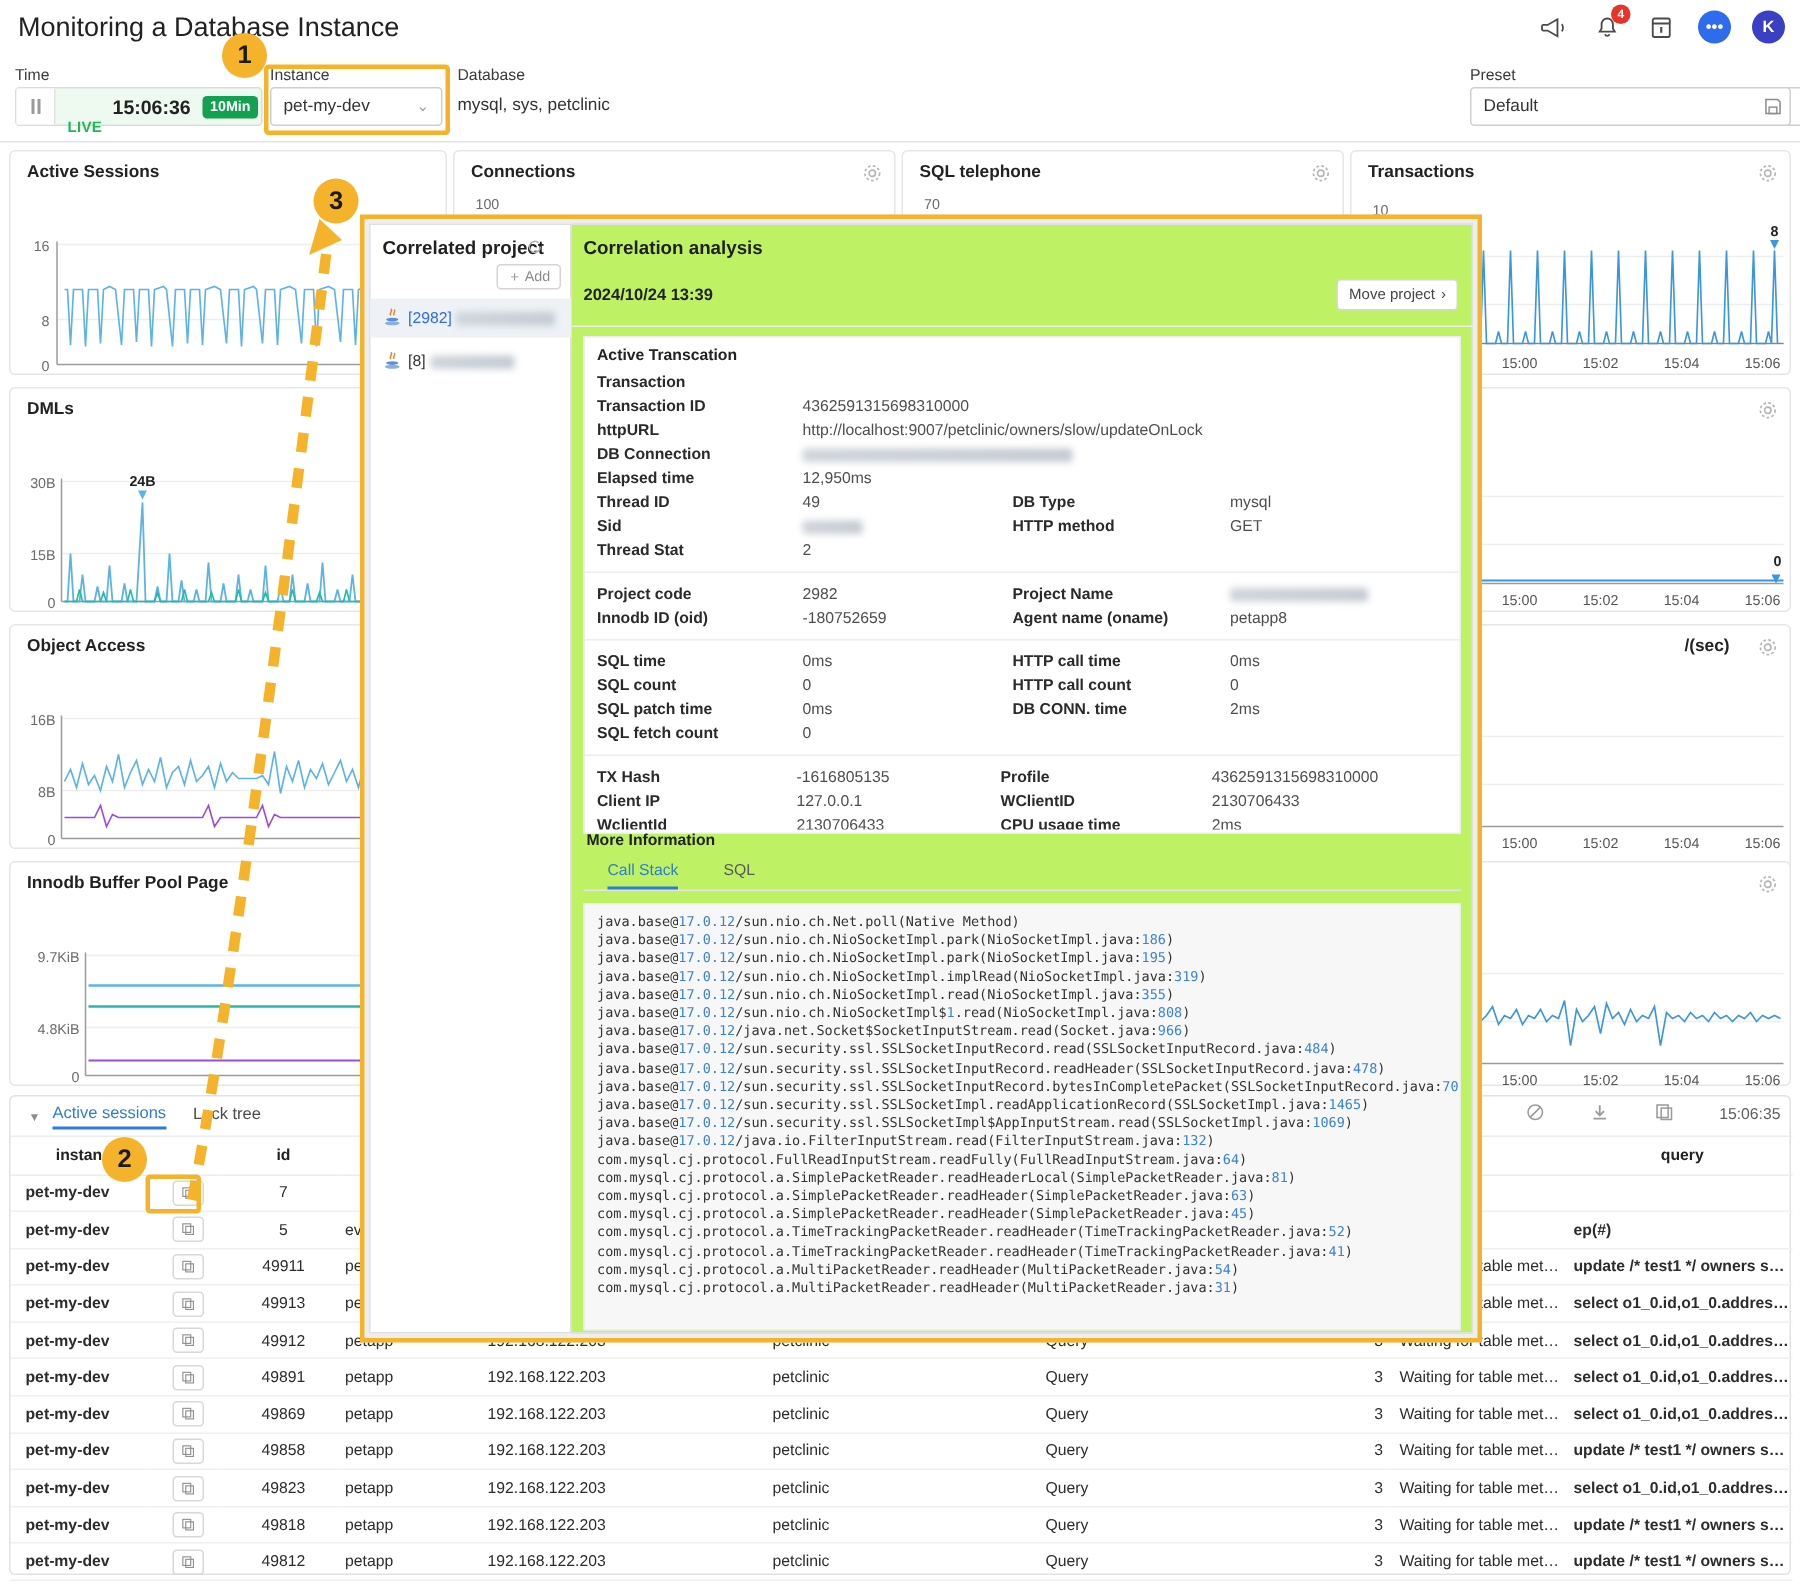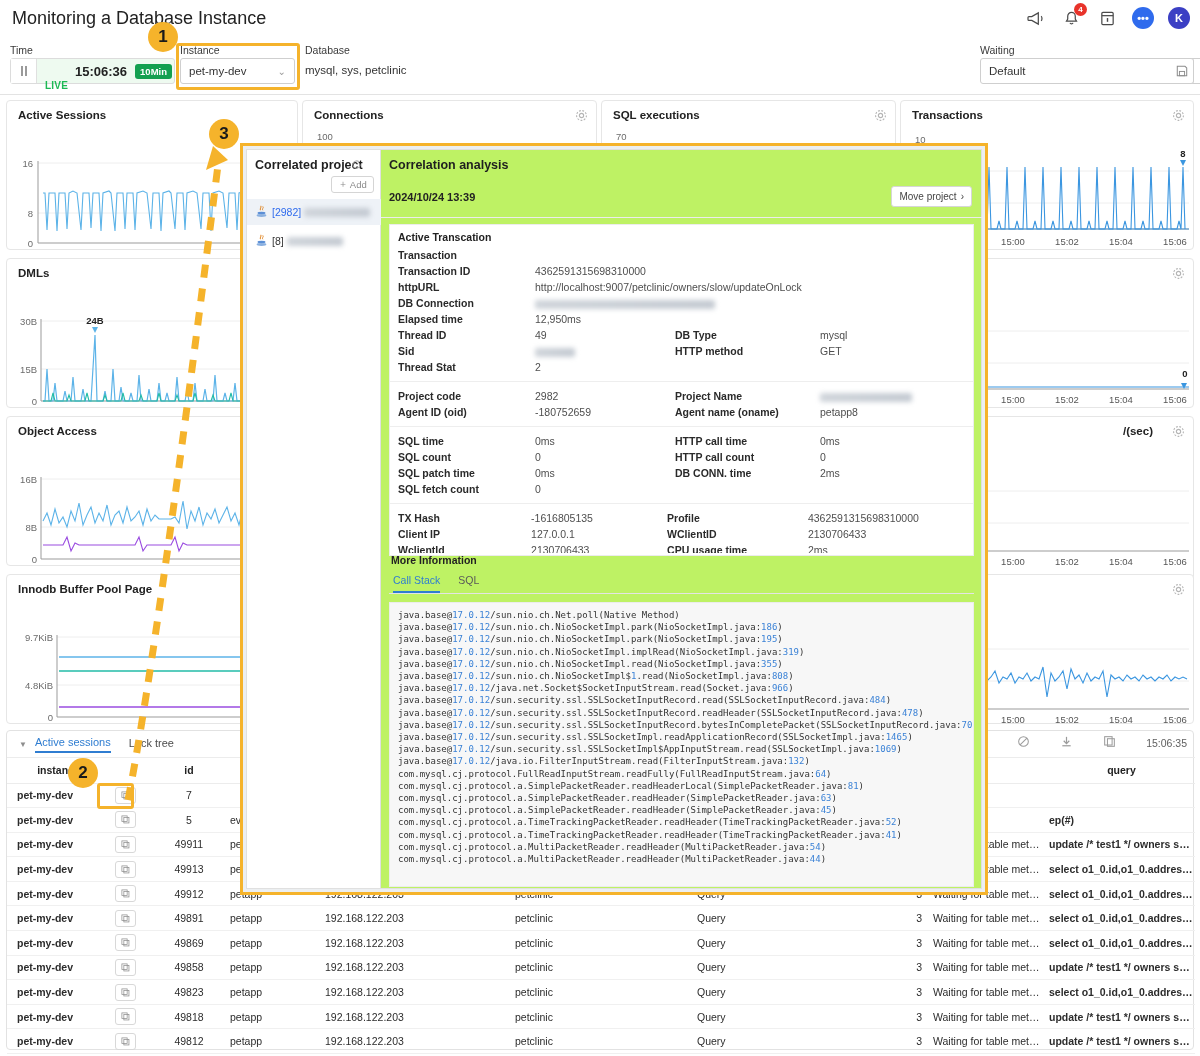--- a/index.html
+++ b/index.html
@@ -70,21 +70,21 @@
   .sec + .sec { border-top:1px solid #eee; }
   .drow { display:flex; height:16px; line-height:16px; }
   .dk { width:145px; padding-left:8px; font-size:10.5px; font-weight:bold; color:#2a2a2a; }
   .dv { width:140px; font-size:10.5px; color:#4e4e4e; }
   .dk2 { width:145px; font-size:10.5px; font-weight:bold; color:#2a2a2a; }
   .sect-title { padding-left:8px; font-size:10.5px; font-weight:bold; margin-bottom:4px; }
 
   .moreinfo { position:absolute; left:8px; top:404px; width:585px; }
   .mi-title { font-size:10.5px; font-weight:bold; padding-left:2px; }
   .tabs { display:flex; gap:18px; margin-top:8px; border-bottom:1px solid #e4e4e4; padding-left:4px; }
-  .tab { font-size:10.5px; color:#5a5a5a; padding-bottom:5px; }
+  .tab { font-size:10.5px; color:#5a5a5a; padding-bottom:5px;margin-left:12px; }
   .tab.on { color:#2f7dd1; border-bottom:2px solid #2f7dd1; }
   .stack { margin-top:8px; height:285px; background:#f7f7f7; border:1px solid #ececec; padding:6px 8px;
            font-family:"DejaVu Sans Mono", monospace; font-size:9px; line-height:12.2px; color:#333; overflow:hidden; white-space:pre-wrap;}
   .ver { color:#3b82d6; }
 
   
   .tbl-wrap { position:absolute; left:6px; top:730px; width:1188px; height:320px; background:#fff; border:1px solid #e2e2e2; border-radius:4px;}
   .tbl-tabs { position:absolute; left:0; top:0; width:1188px; height:27px; border-bottom:1px solid #ececec; display:flex; align-items:center; }
   .caret { margin:0 8px 0 12px; color:#8e8e8e; font-size:8px; }
   .ttab { font-size:11px; color:#4c4c4c; margin-right:18px; padding-bottom:3px; }
@@ -155,21 +155,21 @@
 
   <div class="fl" style="left:180px; top:44px;">Instance</div>
   <div class="sel" style="left:180px; top:58px; width:115px;">
     <span>pet-my-dev</span>
     <span class="chev">⌄</span>
   </div>
 
   <div class="fl" style="left:305px; top:44px;">Database</div>
   <div style="position:absolute; left:305px; top:64px; font-size:11.5px; color:#333;">mysql, sys, petclinic</div>
 
-  <div class="fl" style="left:980px; top:44px;">Waiting</div>
+  <div class="fl" style="left:980px; top:44px;">Preset</div>
   <div class="sel" style="left:980px; top:58px; width:225px;">
     <span>Default</span>
     <span class="chev">⌄</span>
   </div>
   <div style="position:absolute; left:1170px; top:58px; width:24px; height:26px; border:1px solid #cfcfcf; border-left:none; border-radius:0 3px 3px 0; display:flex; align-items:center; justify-content:center; background:#fff;">
     <svg width="12" height="12" viewBox="0 0 14 14">
         <path d="M1.5 1.5h9l2 2v9h-11z" fill="none" stroke="#8c8c8c" stroke-width="1.2"></path>
         <rect x="4" y="7.5" width="6" height="5" fill="none" stroke="#8c8c8c" stroke-width="1.1"></rect>
       </svg>
   </div>
@@ -261,21 +261,21 @@
     <div class="gear">
       <svg width="13" height="13" viewBox="0 0 14 14">
           <circle cx="7" cy="7" r="2.3" fill="none" stroke="#b5b5b5" stroke-width="1.2"></circle>
           <circle cx="7" cy="7" r="5.3" fill="none" stroke="#b5b5b5" stroke-width="1.2" stroke-dasharray="2 1.6"></circle>
         </svg>
     </div>
     <div style="position:absolute; left:14px; top:30px; font-size:9.5px; color:#6b6b6b;">100</div>
   </div>
 
   <div class="card" style="left:601px; top:100px; width:295px; height:150px;">
-    <div class="card-title">SQL executions</div>
+    <div class="card-title">SQL telephone</div>
     <div class="gear">
       <svg width="13" height="13" viewBox="0 0 14 14">
           <circle cx="7" cy="7" r="2.3" fill="none" stroke="#b5b5b5" stroke-width="1.2"></circle>
           <circle cx="7" cy="7" r="5.3" fill="none" stroke="#b5b5b5" stroke-width="1.2" stroke-dasharray="2 1.6"></circle>
         </svg>
     </div>
     <div style="position:absolute; left:14px; top:30px; font-size:9.5px; color:#6b6b6b;">70</div>
   </div>
 
   <div class="card" style="left:900px; top:100px; width:294px; height:150px;">
@@ -719,21 +719,21 @@
       </div>
 
       <div class="sec">
         <div class="drow">
             <span class="dk">Project code</span>
             <span class="dv">2982</span>
             <span class="dk2">Project Name</span>
             <span class="dv"><span class="blur" style="width:92px;"></span></span>
           </div>
         <div class="drow">
-            <span class="dk">Agent ID (oid)</span>
+            <span class="dk">Innodb ID (oid)</span>
             <span class="dv">-180752659</span>
             <span class="dk2">Agent name (oname)</span>
             <span class="dv">petapp8</span>
           </div>
       </div>
 
       <div class="sec">
         <div class="drow">
             <span class="dk">SQL time</span>
             <span class="dv">0ms</span>
@@ -799,21 +799,21 @@
 java.base@<span class="ver">17.0.12</span>/sun.security.ssl.SSLSocketImpl.readApplicationRecord(SSLSocketImpl.java:<span class="ver">1465</span>)
 java.base@<span class="ver">17.0.12</span>/sun.security.ssl.SSLSocketImpl$AppInputStream.read(SSLSocketImpl.java:<span class="ver">1069</span>)
 java.base@<span class="ver">17.0.12</span>/java.io.FilterInputStream.read(FilterInputStream.java:<span class="ver">132</span>)
 com.mysql.cj.protocol.FullReadInputStream.readFully(FullReadInputStream.java:<span class="ver">64</span>)
 com.mysql.cj.protocol.a.SimplePacketReader.readHeaderLocal(SimplePacketReader.java:<span class="ver">81</span>)
 com.mysql.cj.protocol.a.SimplePacketReader.readHeader(SimplePacketReader.java:<span class="ver">63</span>)
 com.mysql.cj.protocol.a.SimplePacketReader.readHeader(SimplePacketReader.java:<span class="ver">45</span>)
 com.mysql.cj.protocol.a.TimeTrackingPacketReader.readHeader(TimeTrackingPacketReader.java:<span class="ver">52</span>)
 com.mysql.cj.protocol.a.TimeTrackingPacketReader.readHeader(TimeTrackingPacketReader.java:<span class="ver">41</span>)
 com.mysql.cj.protocol.a.MultiPacketReader.readHeader(MultiPacketReader.java:<span class="ver">54</span>)
-com.mysql.cj.protocol.a.MultiPacketReader.readHeader(MultiPacketReader.java:<span class="ver">44</span>)</div>
+com.mysql.cj.protocol.a.MultiPacketReader.readHeader(MultiPacketReader.java:<span class="ver">31</span>)</div>
     </div>
   </div>
 
   <div class="hl-box" style="left:176px; top:43px; width:124px; height:47px;"></div>
   <div class="hl-box" style="left:97px; top:783px; width:37px; height:26px;"></div>
 
   <div class="marker" style="left:148px; top:22px;">1</div>
   <div class="marker" style="left:68px; top:758px;">2</div>
   <div class="marker" style="left:209px; top:119px;">3</div>
 

